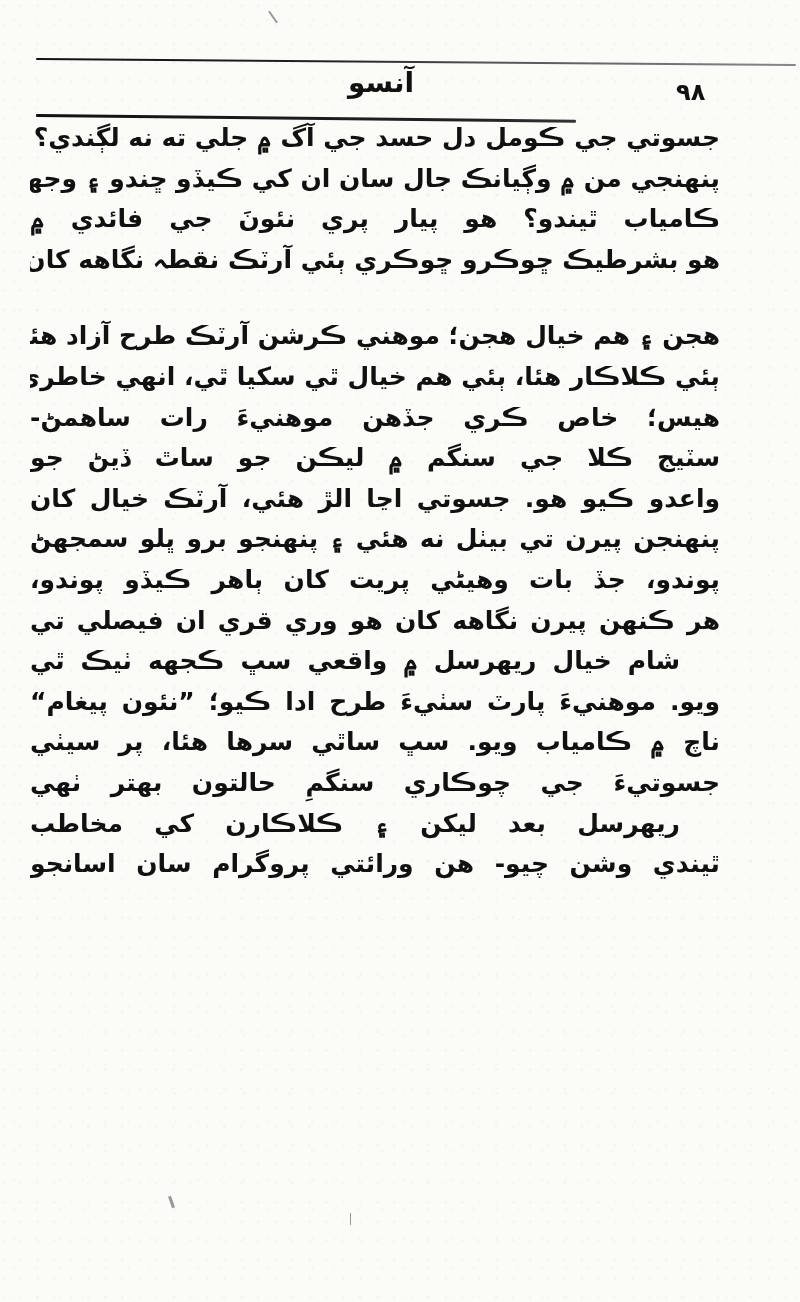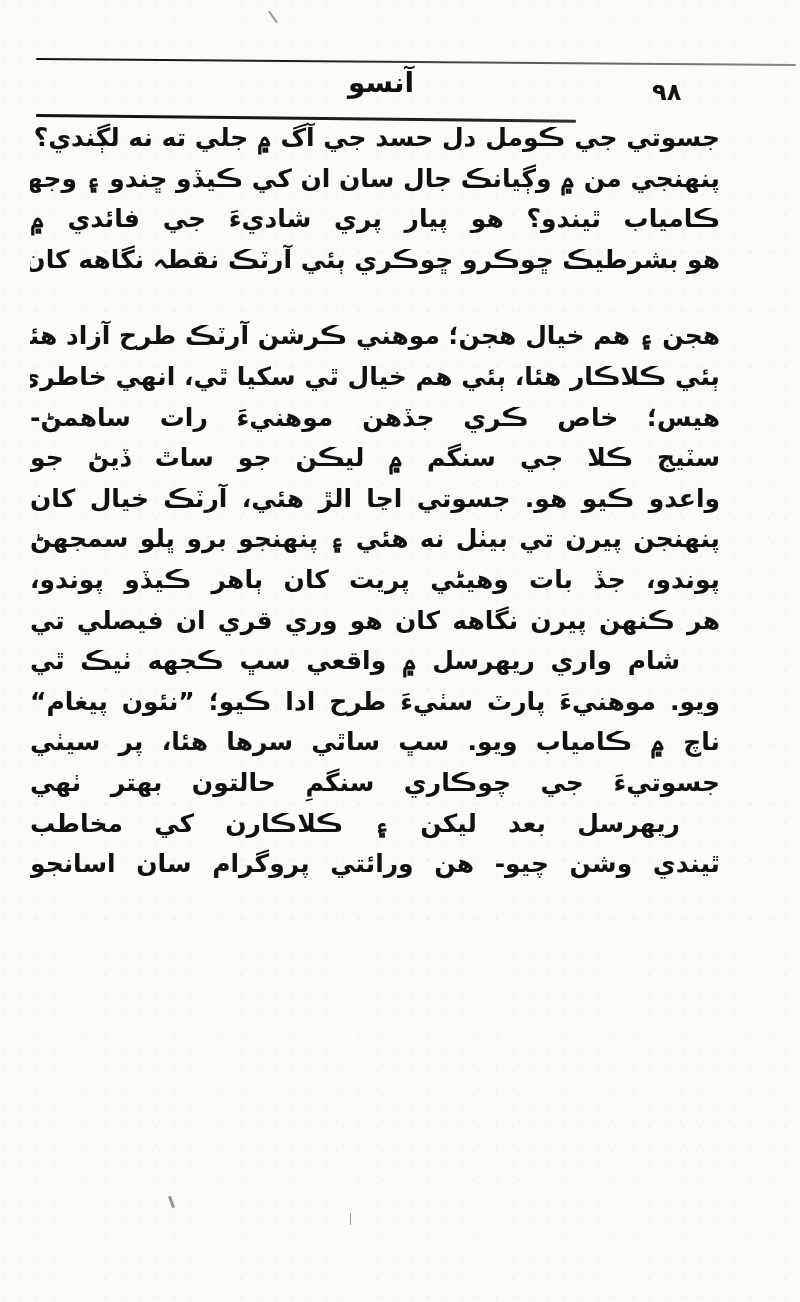--- a/index.html
+++ b/index.html
@@ -54,21 +54,21 @@
     position: absolute;
     left: 348px;
     top: 4px;
     font-size: 28px;
     font-weight: bold;
     direction: rtl;
     font-family: "DejaVu Sans", sans-serif;
   }
   .page-number {
     position: absolute;
-    left: 652px;
+    left: 676px;
     top: 16px;
     font-size: 24px;
     font-weight: bold;
     direction: rtl;
     font-family: "DejaVu Sans", sans-serif;
   }
   .body-text {
     position: absolute;
     left: 30px;
     top: 118px;
@@ -106,31 +106,31 @@
   <div class="rule top"></div>
   <div class="header">
     <div class="running-title">آنسو</div>
     <div class="page-number">٩٨</div>
   </div>
   <div class="rule bottom"></div>
 
   <div class="body-text">
     <div class="line">جسوتي جي ڪومل دل حسد جي آگ ۾ جلي ته نه لڳندي؟ هو</div>
     <div class="line">پنهنجي من ۾ وڳيانڪ جال سان ان کي ڪيڏو ڇندو ۽ وجهڻ ۾</div>
-    <div class="line">ڪامياب ٿيندو؟ هو پيار پري شاديءَ جي فائدي ۾</div>
+    <div class="line">ڪامياب ٿيندو؟ هو پيار پري نئونَ جي فائدي ۾</div>
     <div class="line">هو بشرطيڪ ڇوڪرو ڇوڪري ٻئي آرٽڪ نقطہ نگاهه کان آزاد</div>
     <div class="line" style="margin-top:36px">هجن ۽ هم خيال هجن؛ موهني ڪرشن آرٽڪ طرح آزاد هئا،</div>
     <div class="line">ٻئي ڪلاڪار هئا، ٻئي هم خيال ٿي سکيا ٿي، انهي خاطري</div>
     <div class="line">هيس؛ خاص ڪري جڏهن موهنيءَ رات ساهمڻ-</div>
     <div class="line">سٽيج ڪلا جي سنگم ۾ ليڪن جو ساٿ ڏيڻ جو</div>
     <div class="line">واعدو ڪيو هو. جسوتي اڃا الڙ هئي، آرٽڪ خيال کان</div>
     <div class="line">پنهنجن پيرن تي بيٺل نه هئي ۽ پنهنجو برو ڀلو سمجهڻ</div>
     <div class="line">پوندو، جڏ بات وهيڻي پريت کان ٻاهر ڪيڏو پوندو،</div>
     <div class="line">هر ڪنهن پيرن نگاهه کان هو وري قري ان فيصلي تي</div>
-    <div class="line indent">شام واري ريهرسل ۾ واقعي سڀ ڪجهه ٺيڪ ٿي</div>
+    <div class="line indent">شام خيال ريهرسل ۾ واقعي سڀ ڪجهه ٺيڪ ٿي</div>
     <div class="line">ويو. موهنيءَ پارٽ سٺيءَ طرح ادا ڪيو؛ ”نئون پيغام“</div>
     <div class="line">ناچ ۾ ڪامياب ويو. سڀ ساٿي سرها هئا، پر سيٺي</div>
     <div class="line">جسوتيءَ جي چوڪاري سنگمِ حالتون بهتر ٺهي</div>
     <div class="line indent">ريهرسل بعد ليکن ۽ ڪلاڪارن کي مخاطب</div>
     <div class="line">ٿيندي وشن چيو- هن ورائتي پروگرام سان اسانجو</div>
   </div>
 
   <div class="mark" style="left:272px;top:10px;width:2px;height:14px;transform:rotate(-35deg);"></div>
   <div class="mark" style="left:170px;top:1196px;width:3px;height:12px;transform:rotate(-20deg);"></div>
   <div class="mark" style="left:350px;top:1213px;width:1px;height:12px;"></div>

